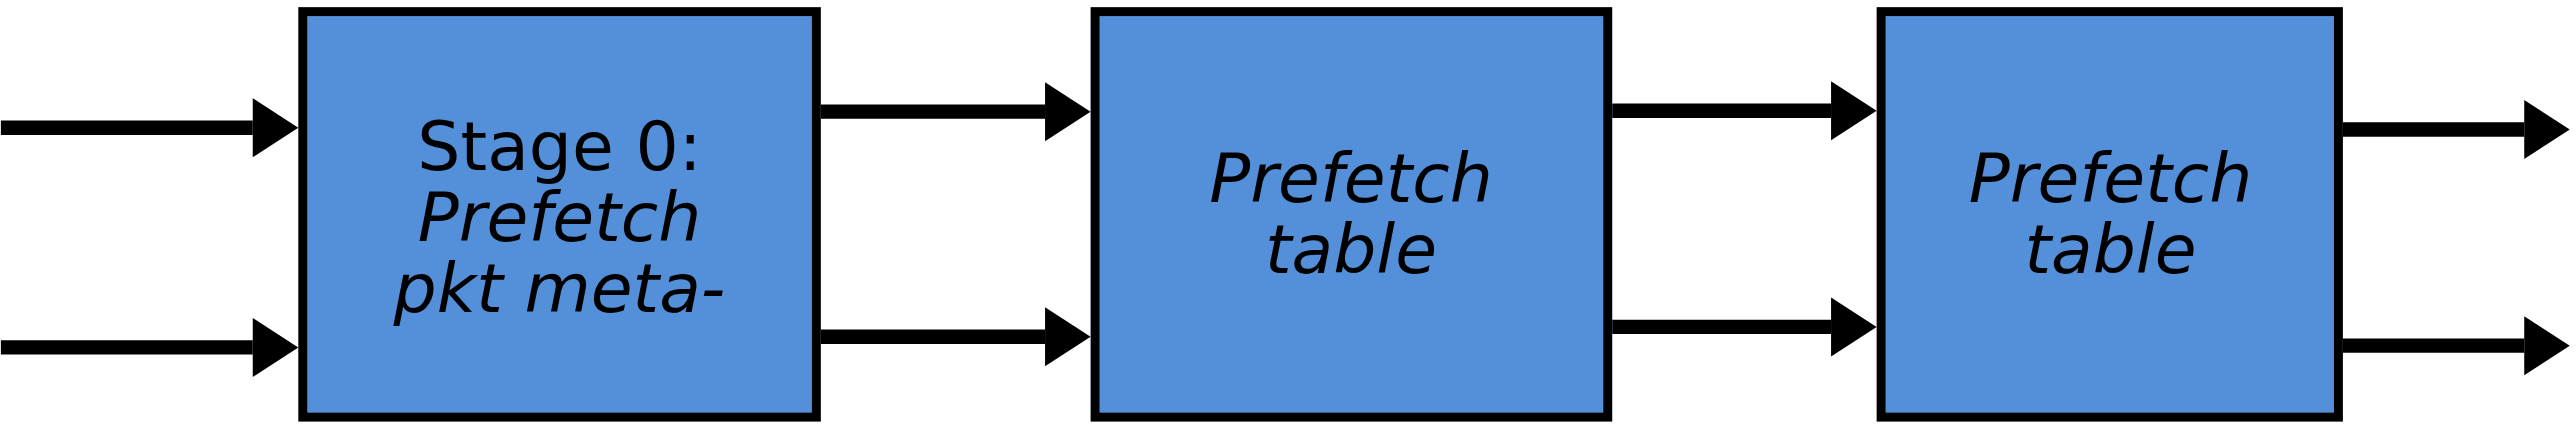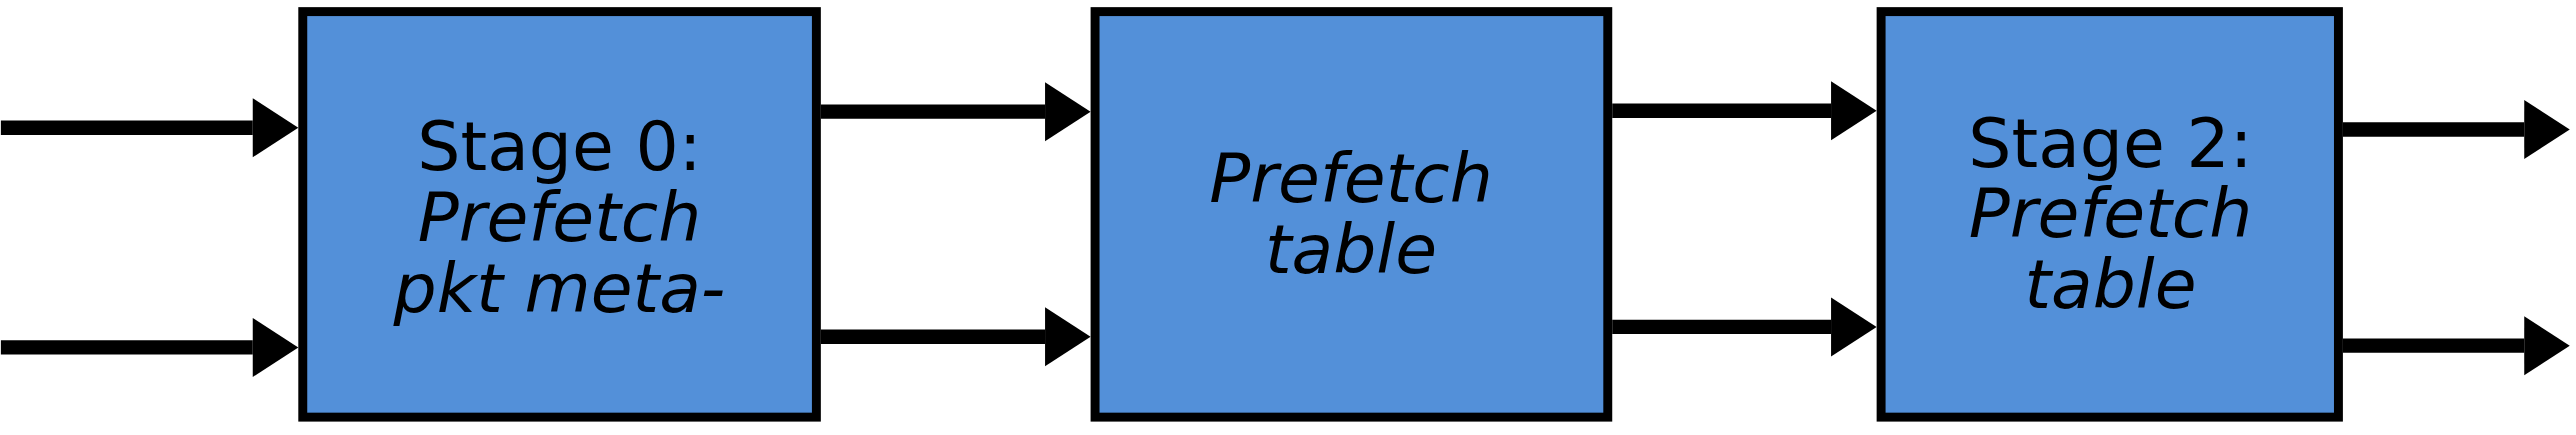--- a/index.html
+++ b/index.html
@@ -120,19 +120,18 @@
     <div class="stage-sub">Prefetch</div>
     <div class="stage-sub overflow-line">pkt meta-</div>
   </div>
 
   <div class="stage-label" style="left:1090px; top:7.2px; width:522px; height:415px;">
     <div class="stage-sub">Prefetch</div>
     <div class="stage-sub">table</div>
   </div>
 
   <div class="stage-label" style="left:1877px; top:7.2px; width:467px; height:415px;">
-    <div class="stage-title">Stage 2:</div>
     <div class="stage-sub">Prefetch</div>
     <div class="stage-sub">table</div>
   </div>
 
 </div>
 
 
 </body></html>

